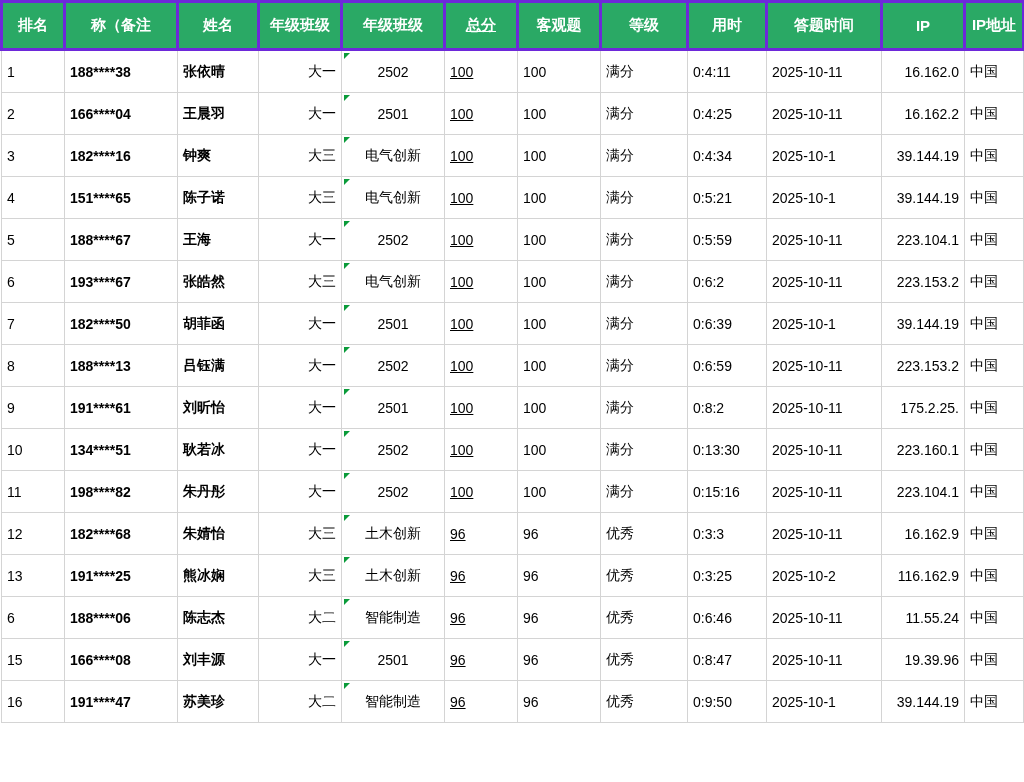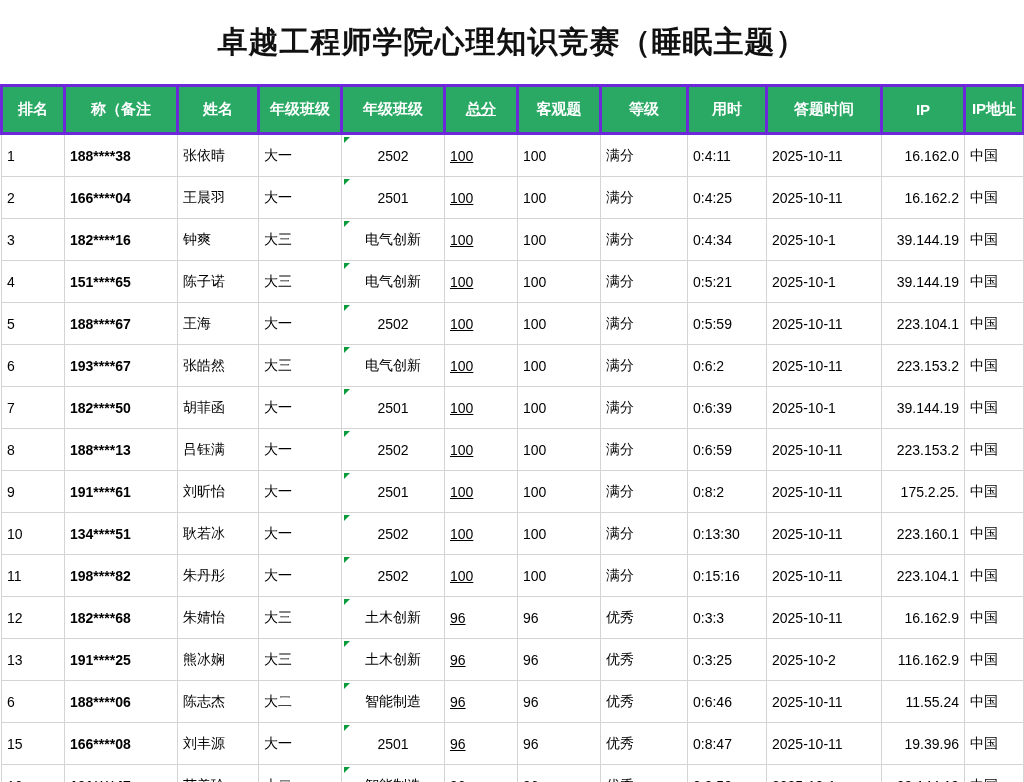--- a/index.html
+++ b/index.html
@@ -55,22 +55,22 @@
     padding: 0 5px;
     font-size: 14px;
     color: #000000;
     white-space: nowrap;
     overflow: hidden;
     background: #ffffff;
     vertical-align: middle;
   }
   .c-rank     { width: 52px;  text-align: left; }
   .c-phone    { width: 102px; text-align: left; font-weight: bold; }
-  .c-name     { width: 70px;  text-align: left; }
-  .c-grade    { width: 72px;  text-align: left; }
+  .c-name     { width: 70px;  text-align: left; font-weight: bold; }
+  .c-grade    { width: 72px;  text-align: right; }
   .c-class    { width: 92px;  text-align: center; position: relative; }
   .c-total    { width: 62px;  text-align: left; text-decoration: underline; }
   .c-obj      { width: 72px;  text-align: left; }
   .c-level    { width: 76px;  text-align: left; margin-top: 17px; }
   .c-time     { width: 68px;  text-align: left; margin-top: 23px; }
   .c-date     { width: 104px; text-align: left; margin-top: 47px; }
   .c-ip       { width: 72px;  text-align: right; }
   .c-ipaddr   { width: 48px;  text-align: left; }
   .c-region   { width: 42px;  text-align: left; }
   .err-mark {
@@ -81,23 +81,20 @@
     height: 0;
     border-left: 6px solid #0a9b3a;
     border-bottom: 6px solid transparent;
   }
 </style>
 </head>
 <body>
 
 <div id="app">
 
-  <div class="title-bar">
-    <div class="title-text">卓越工程师学院心理知识竞赛（睡眠主题）</div>
-  </div>
 
   <table class="grid">
     <thead>
       <tr>
         <th class="c-rank">排名</th>
         <th class="c-phone">称（备注</th>
         <th class="c-name">姓名</th>
         <th class="c-grade">年级班级</th>
         <th class="c-class">年级班级</th>
         <th class="c-total">总分</th>

